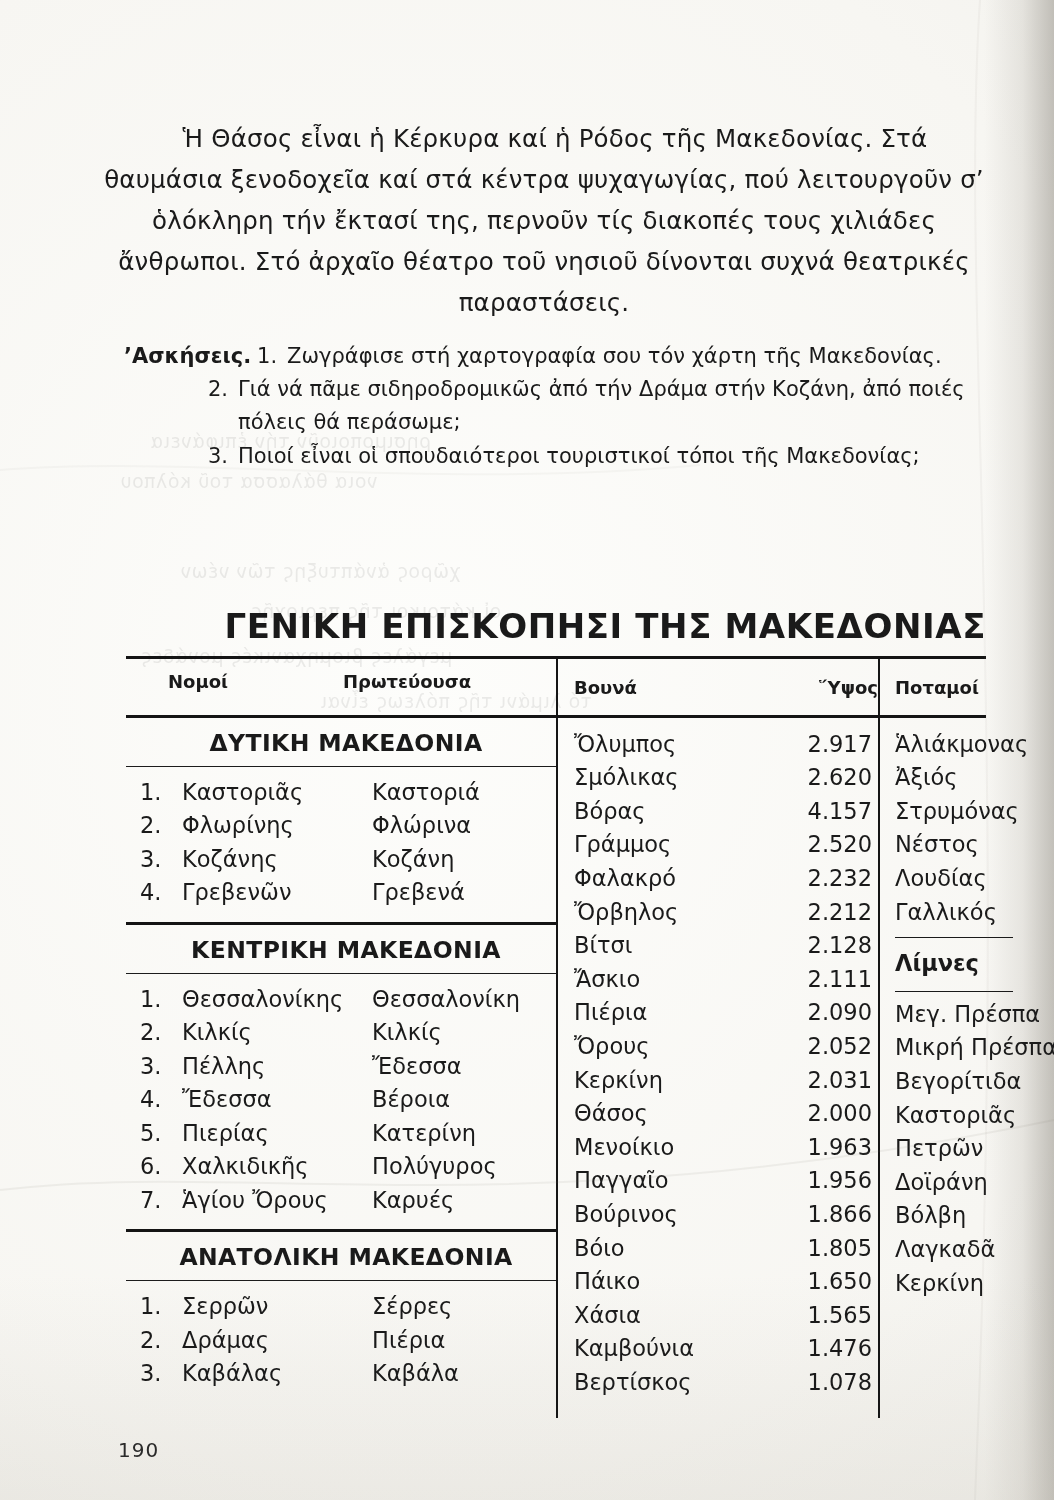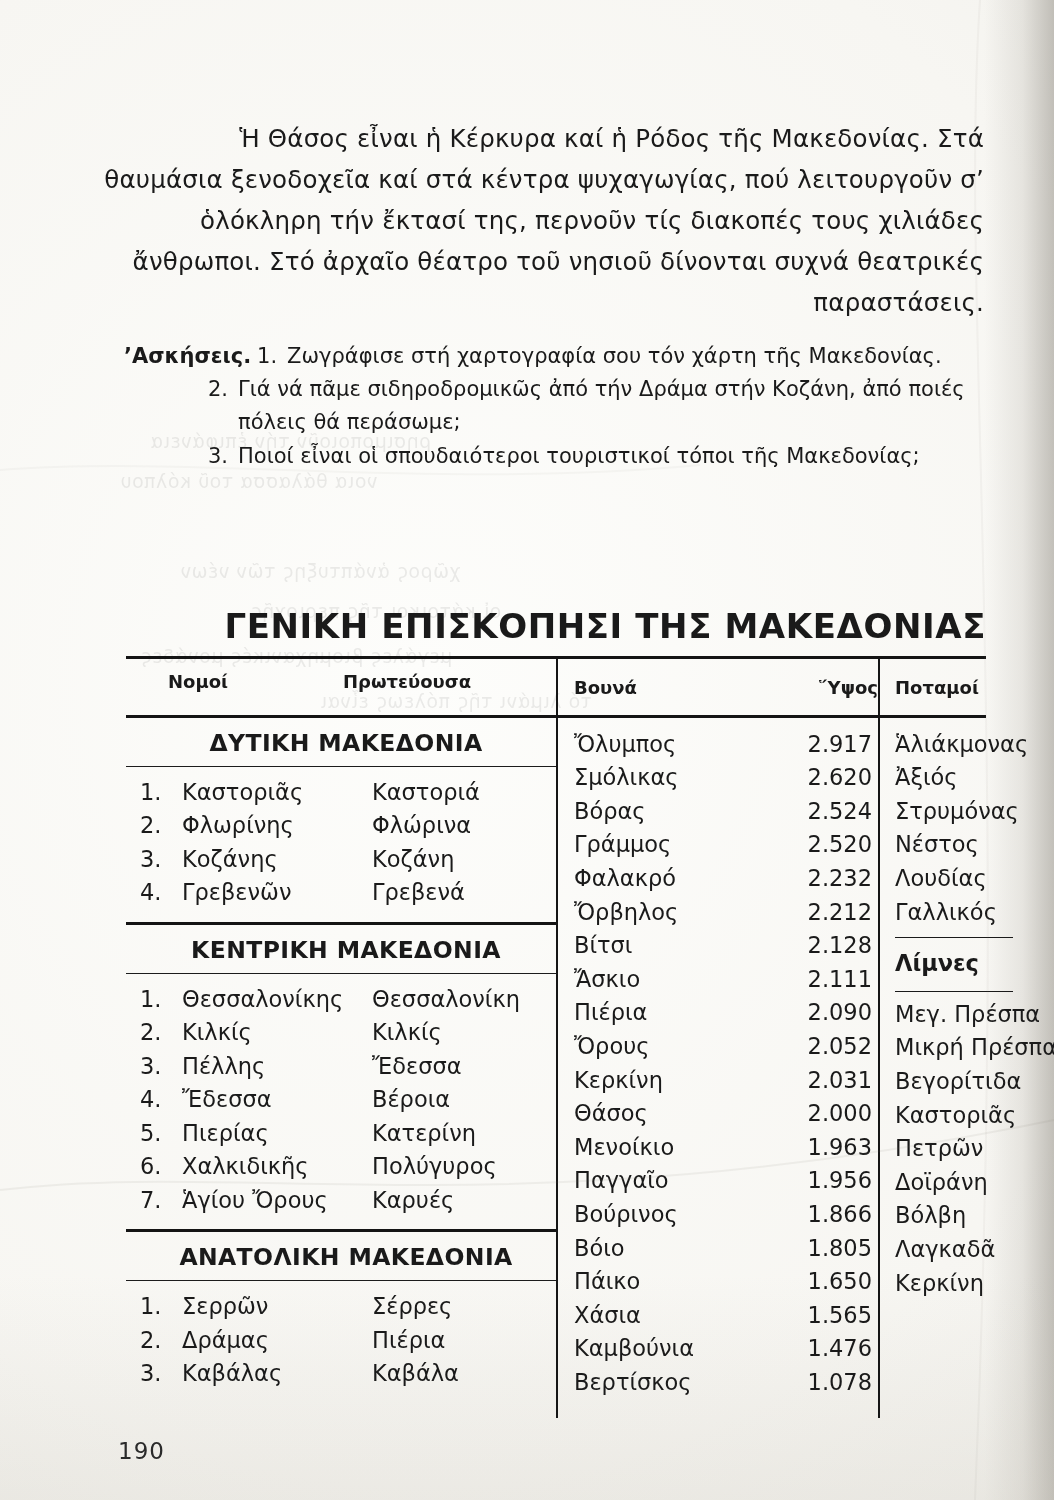--- a/index.html
+++ b/index.html
@@ -58,21 +58,21 @@
   }
 
   .para {
     position: absolute;
     left: 104px;
     top: 118px;
     width: 880px;
     font-size: 24.5px;
     line-height: 41px;
     letter-spacing: 0.2px;
-    text-align: right;
+    text-align: center;
     text-indent: 22px;
   }
 
   .exercises {
     position: absolute;
     left: 124px;
     top: 340px;
     width: 852px;
     font-size: 21px;
     line-height: 33px;
@@ -203,21 +203,21 @@
   .sep-short {
     border-top: 1.8px solid #1a1a1a;
     width: 118px;
     margin: 8px 0 6px 0;
   }
 
   .pageno {
     position: absolute;
     left: 118px;
     top: 1438px;
-    font-size: 23px;
+    font-size: 20px;
     letter-spacing: 1px;
     color: #2a2a2a;
   }
 
   .fold {
     position: absolute;
     pointer-events: none;
     opacity: 0.5;
   }
 </style>
@@ -394,21 +394,21 @@
           <div class="mt-row">
               <span class="mt-name">Ὄλυμπος</span>
               <span class="mt-val">2.917</span>
             </div>
           <div class="mt-row">
               <span class="mt-name">Σμόλικας</span>
               <span class="mt-val">2.620</span>
             </div>
           <div class="mt-row">
               <span class="mt-name">Βόρας</span>
-              <span class="mt-val">2.524</span>
+              <span class="mt-val">4.157</span>
             </div>
           <div class="mt-row">
               <span class="mt-name">Γράμμος</span>
               <span class="mt-val">2.520</span>
             </div>
           <div class="mt-row">
               <span class="mt-name">Φαλακρό</span>
               <span class="mt-val">2.232</span>
             </div>
           <div class="mt-row">

